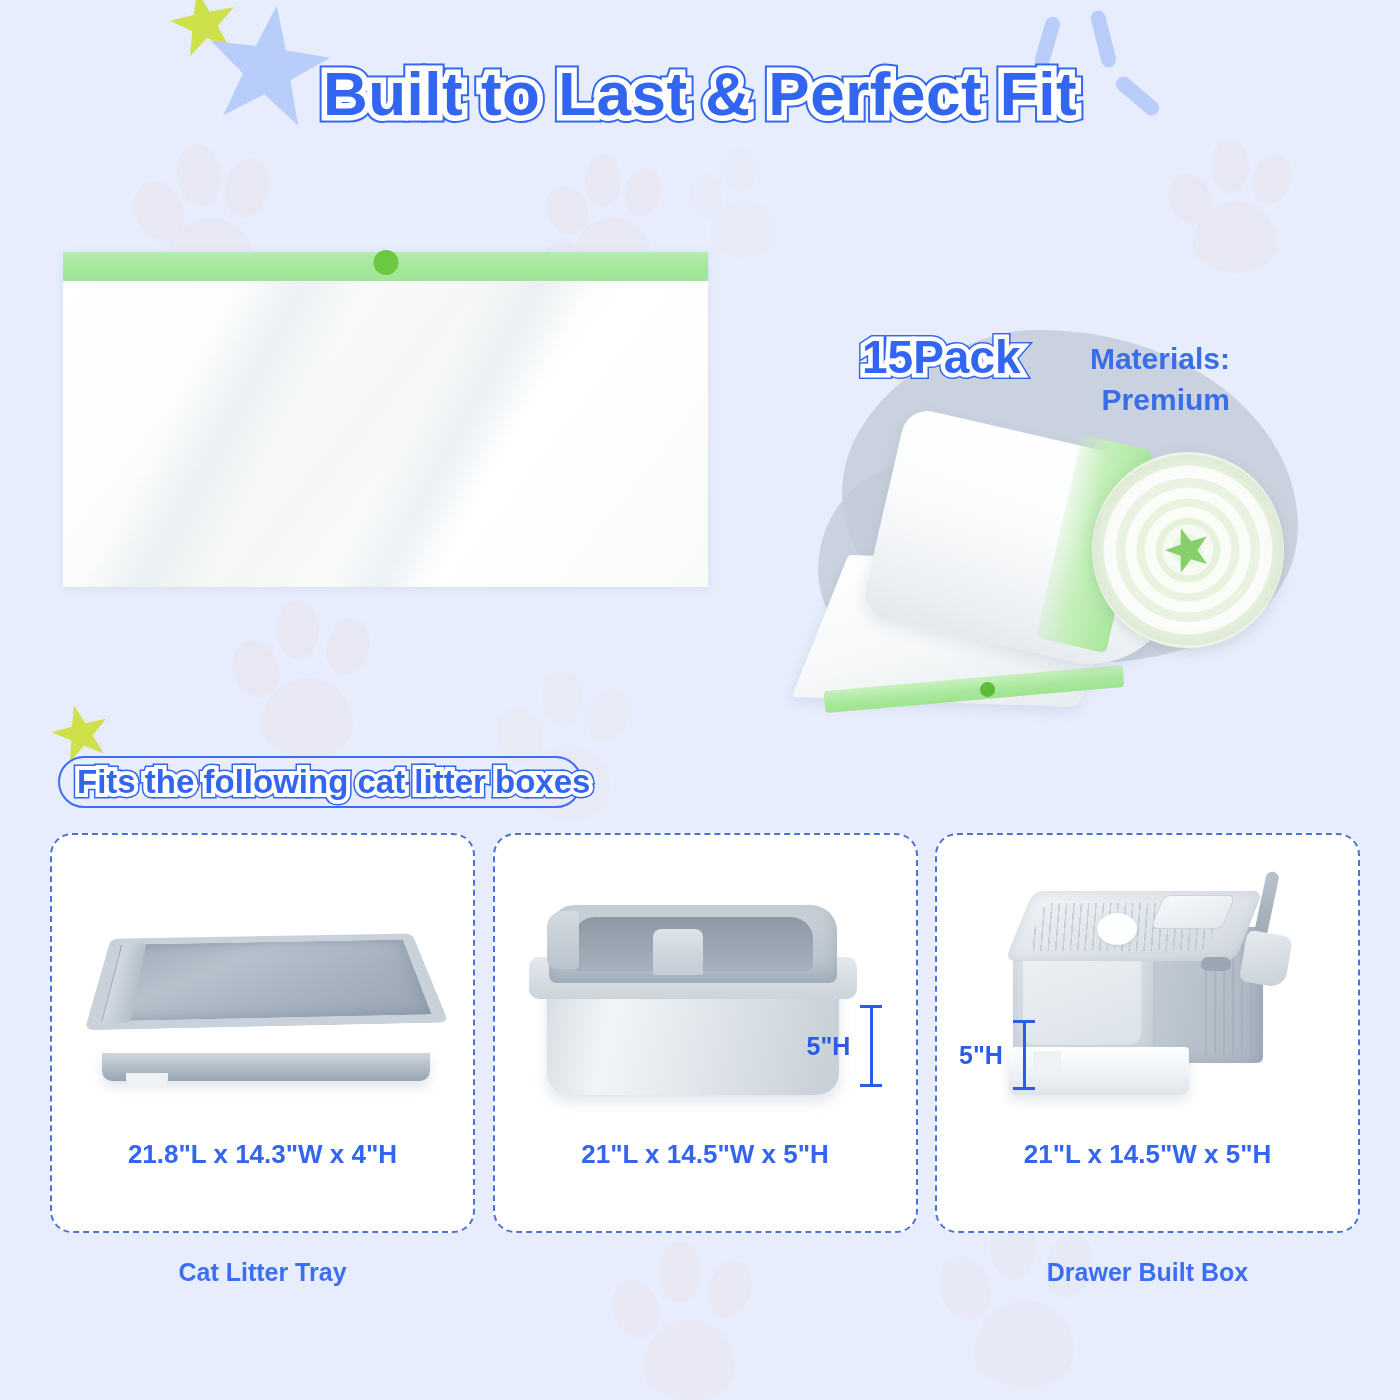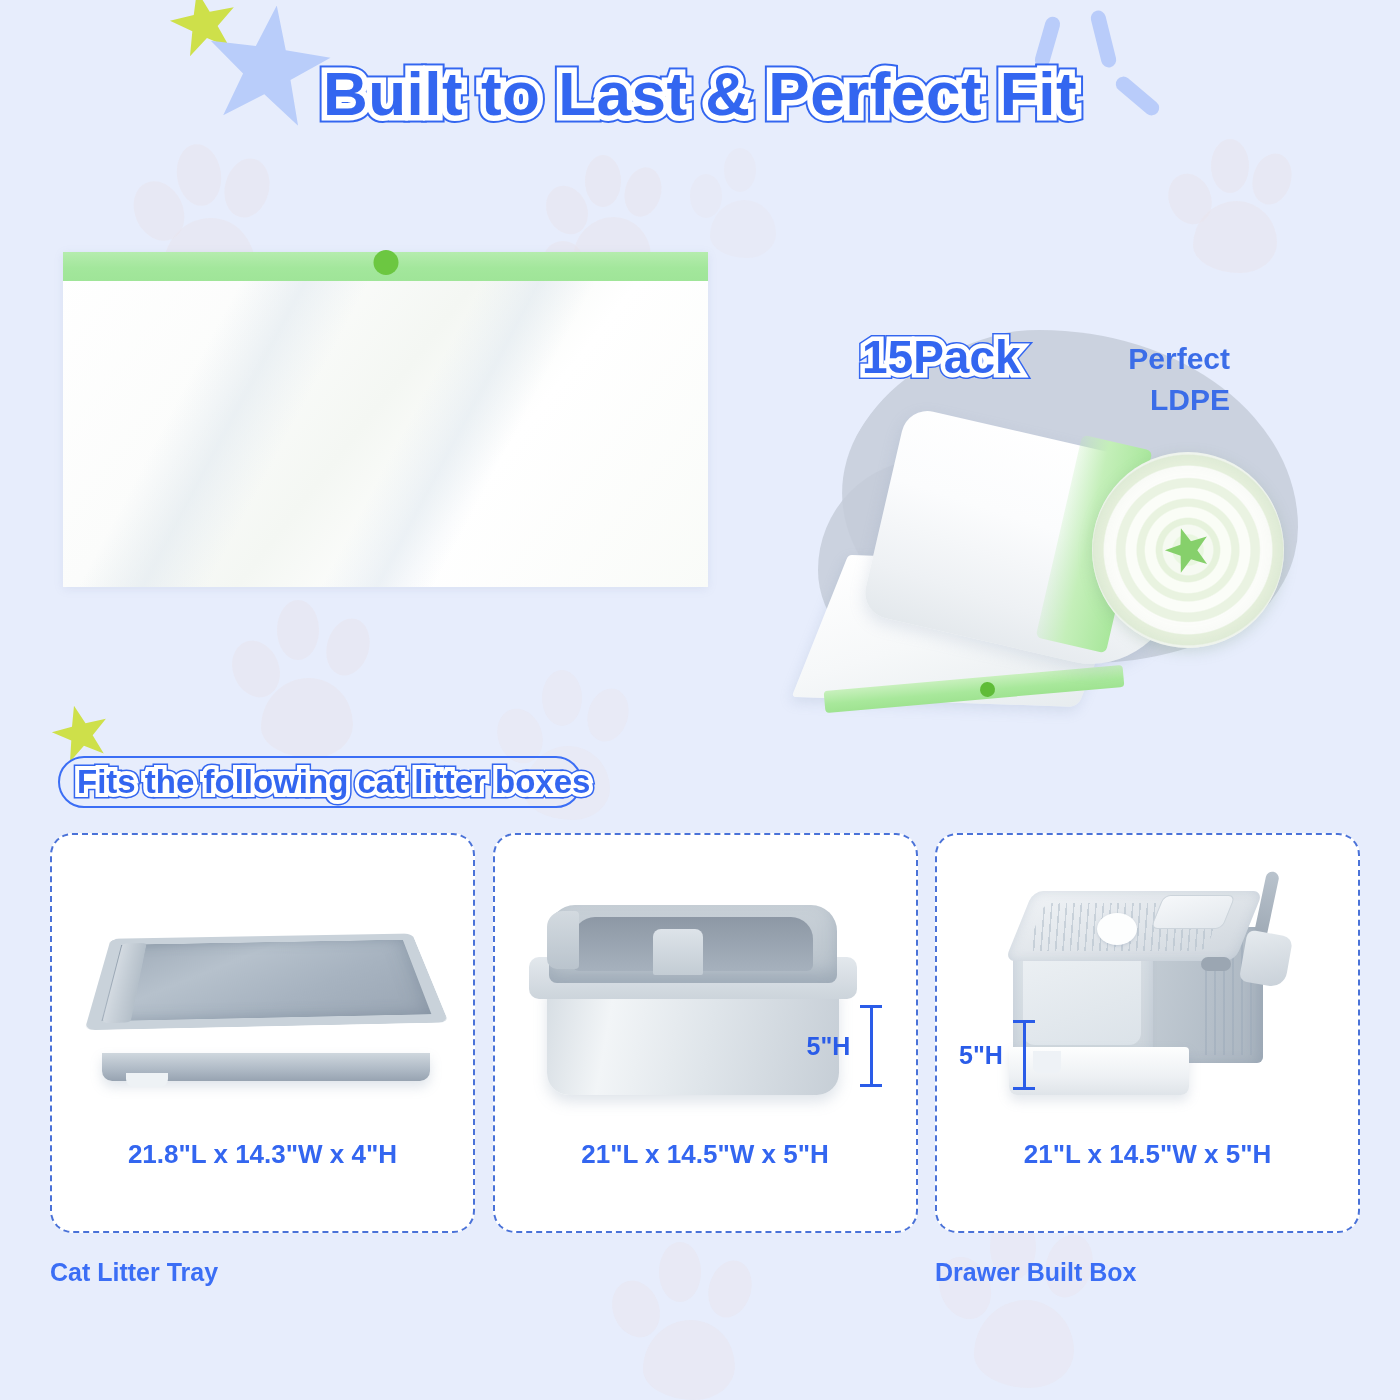--- a/index.html
+++ b/index.html
@@ -291,20 +291,21 @@
     text-align: center;
     margin-top: 4px;
     white-space: nowrap;
   }
   .card-caption {
     position: absolute;
     top: 1258px;
     font-size: 25px;
     font-weight: 700;
     color: #3b6ef5;
+    text-align: center;
     z-index: 5;
     white-space: nowrap;
   }
   .cap1 { left: 50px;  width: 425px; }
   .cap2 { left: 492px; width: 425px; }
   .cap3 { left: 935px; width: 425px; }
 
   
   .tray {
     position: absolute;
@@ -616,22 +617,22 @@
   <div class="gray-blob" style="left:828px; top:330px; width:470px; height:340px;
               border-radius: 45% 55% 40% 60% / 62% 58% 42% 38%;
               clip-path: ellipse(52% 50% at 55% 48%);"></div>
   <div class="gray-blob" style="left:818px; top:460px; width:180px; height:200px;
               border-radius: 60% 40% 50% 50% / 55% 45% 55% 45%;"></div>
 
   <div class="pack-badge-outline">15Pack</div>
   <div class="pack-badge">15Pack</div>
 
   <div class="materials">
-    <div>Perfect</div>
-    <div>LDPE</div>
+    <div>Materials:</div>
+    <div>Premium</div>
   </div>
 
   <div class="roll-wrap">
     <div class="roll-sheet"></div>
     <div class="roll-sheet-band"></div>
     <div class="roll-sheet-dot"></div>
     <div class="roll-body"></div>
     <div class="roll-green-band"></div>
     <div class="roll-face">
       <div class="roll-core"></div>

